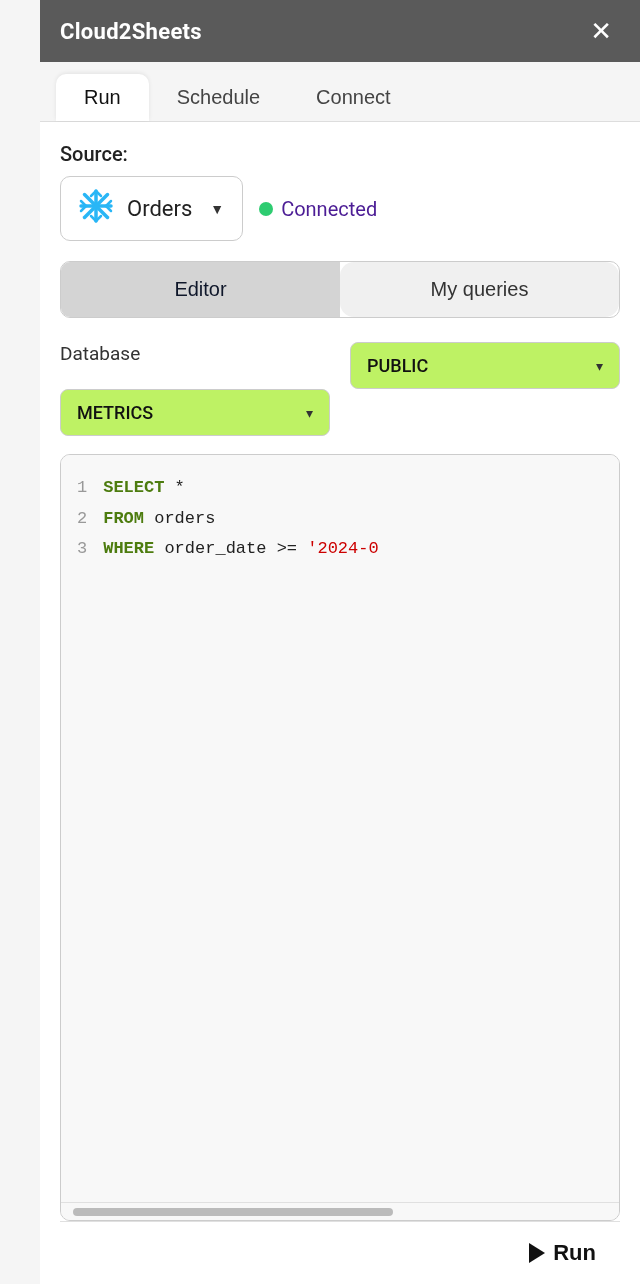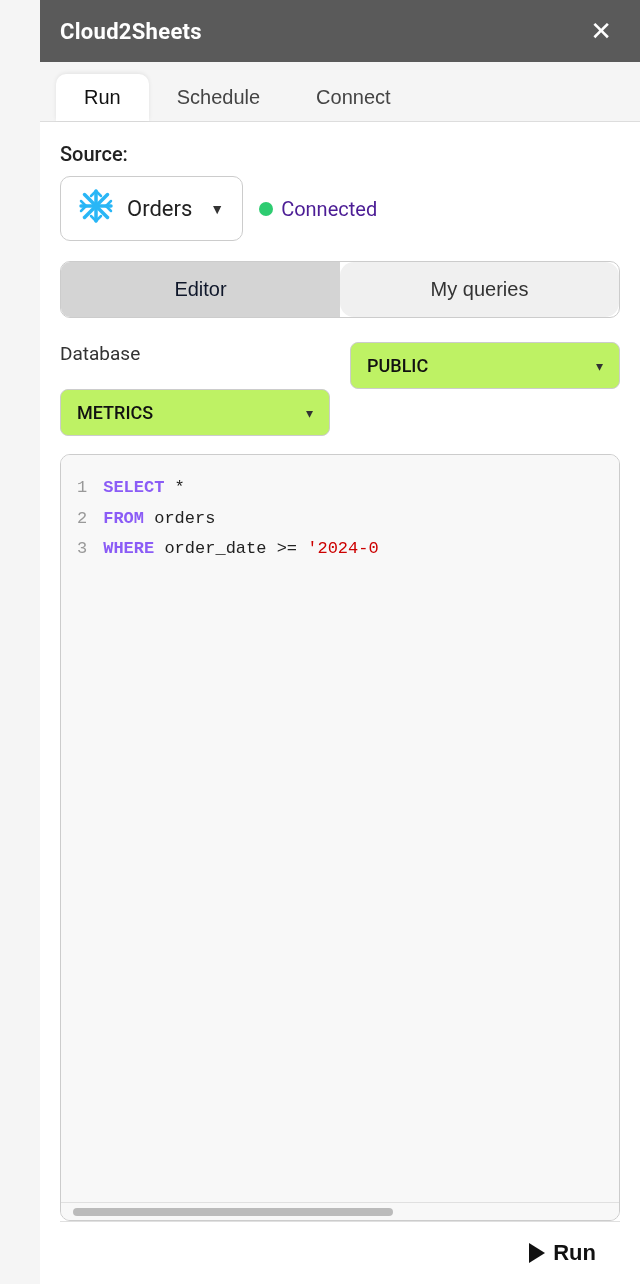--- a/index.html
+++ b/index.html
@@ -229,21 +229,21 @@
       padding: 18px 16px 18px 4px;
       font-family: 'Courier New', Courier, monospace;
       font-size: 17px;
       line-height: 1.8;
       white-space: pre;
       overflow-x: auto;
       flex: 1;
       background: #f8f8f8;
       color: #222;
     }
-    .kw-blue { color: #8b5cf6; font-weight: bold; }
+    .kw-blue { color: #4d7c0f; font-weight: bold; }
     .kw-red { color: #cc0000; }
     .txt-black { color: #222; }
     
     .scrollbar-area {
       height: 18px;
       background: #f8f8f8;
       border-top: 1px solid #e0e0e0;
       display: flex;
       align-items: center;
       padding: 0 12px;

